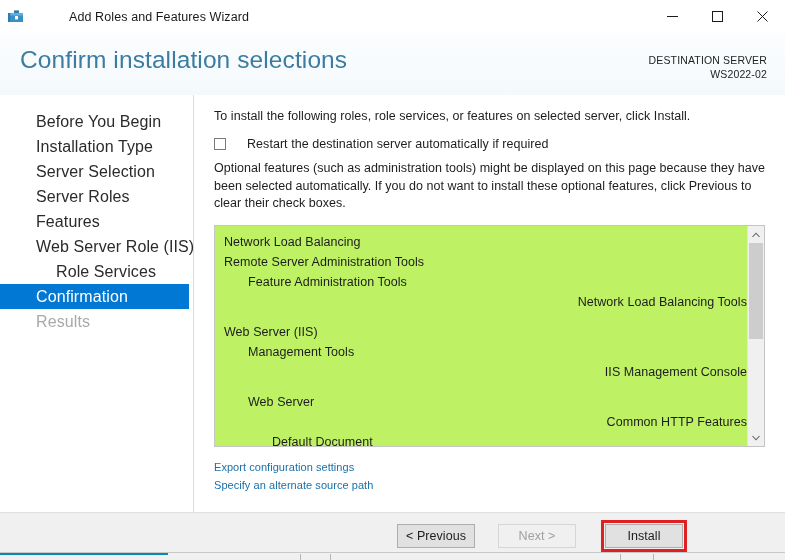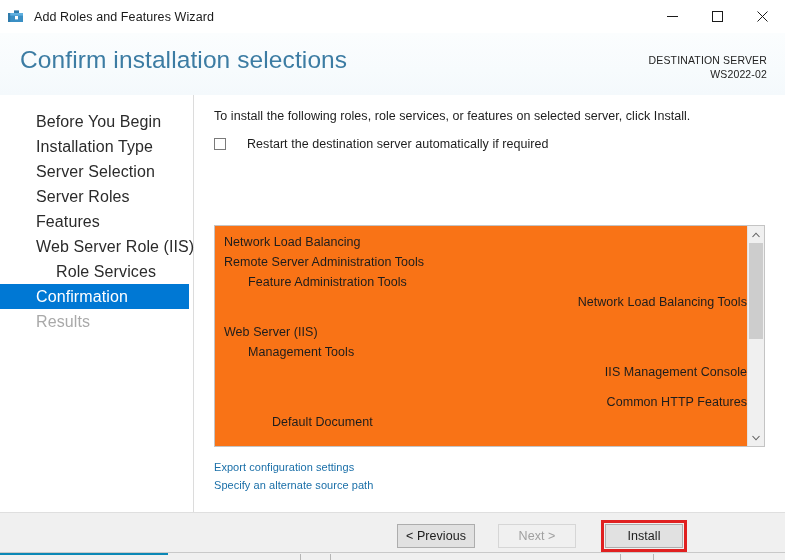--- a/index.html
+++ b/index.html
@@ -41,20 +41,21 @@
     margin-left: 8px;
     margin-right: 9px;
     flex: none;
     position: relative;
   }
   .title-text {
     font-size: 12.5px;
     color: #1a1a1a;
     letter-spacing: .1px;
     white-space: nowrap;
+    margin-left: 35px;
   }
   .win-buttons {
     position: absolute;
     right: 0; top: 0;
     height: 33px;
     display: flex;
   }
   .win-btn {
     width: 45px;
     height: 33px;
@@ -190,21 +191,21 @@
   }
 
   
   .listbox {
     position: absolute;
     left: 19px;
     top: 130px;
     width: 551px;
     height: 222px;
     border: 1px solid #c4c4c4;
-    background: #f97316;
+    background: #bef264;
     box-sizing: border-box;
     overflow: hidden;
   }
   .list-inner {
     position: absolute;
     left: 0; top: 0;
     right: 17px;
     bottom: 0;
     overflow: hidden;
     padding-top: 6px;
@@ -402,32 +403,34 @@
 
     <div class="main">
 
       <div class="intro">To install the following roles, role services, or features on selected server, click Install.</div>
 
       <div class="checkrow">
         <span class="checkbox"></span>
         <span class="lbl">Restart the destination server automatically if required</span>
       </div>
 
+      <div class="optional">Optional features (such as administration tools) might be displayed on this page because they have been selected automatically. If you do not want to install these optional features, click Previous to clear their check boxes.</div>
 
       <div class="listbox">
         <div class="list-inner">
           <div class="tree-row lvl0">Network Load Balancing</div>
           <div class="tree-row lvl0">Remote Server Administration Tools</div>
           <div class="tree-row lvl1">Feature Administration Tools</div>
           <div class="tree-row lvl2">Network Load Balancing Tools</div>
           <div class="tree-gap"></div>
           <div class="tree-row lvl0">Web Server (IIS)</div>
           <div class="tree-row lvl1">Management Tools</div>
           <div class="tree-row lvl2">IIS Management Console</div>
           <div class="tree-gap"></div>
+          <div class="tree-row lvl1">Web Server</div>
           <div class="tree-row lvl2">Common HTTP Features</div>
           <div class="tree-row lvl3">Default Document</div>
 
         </div>
         <div class="vscroll">
           <div class="sb-arrow up">
             <svg width="8" height="6" viewBox="0 0 8 6">
                 <polyline points="0.5,5 4,1.2 7.5,5" fill="none" stroke="#606060" stroke-width="1.1"></polyline>
               </svg>
           </div>

